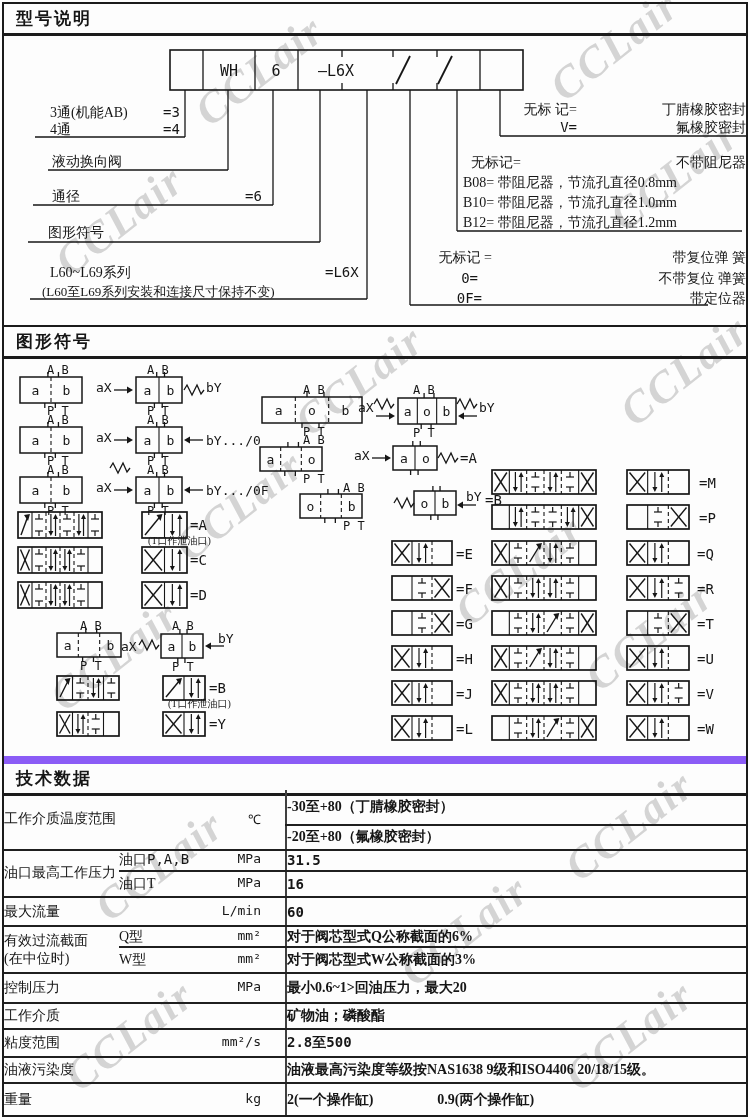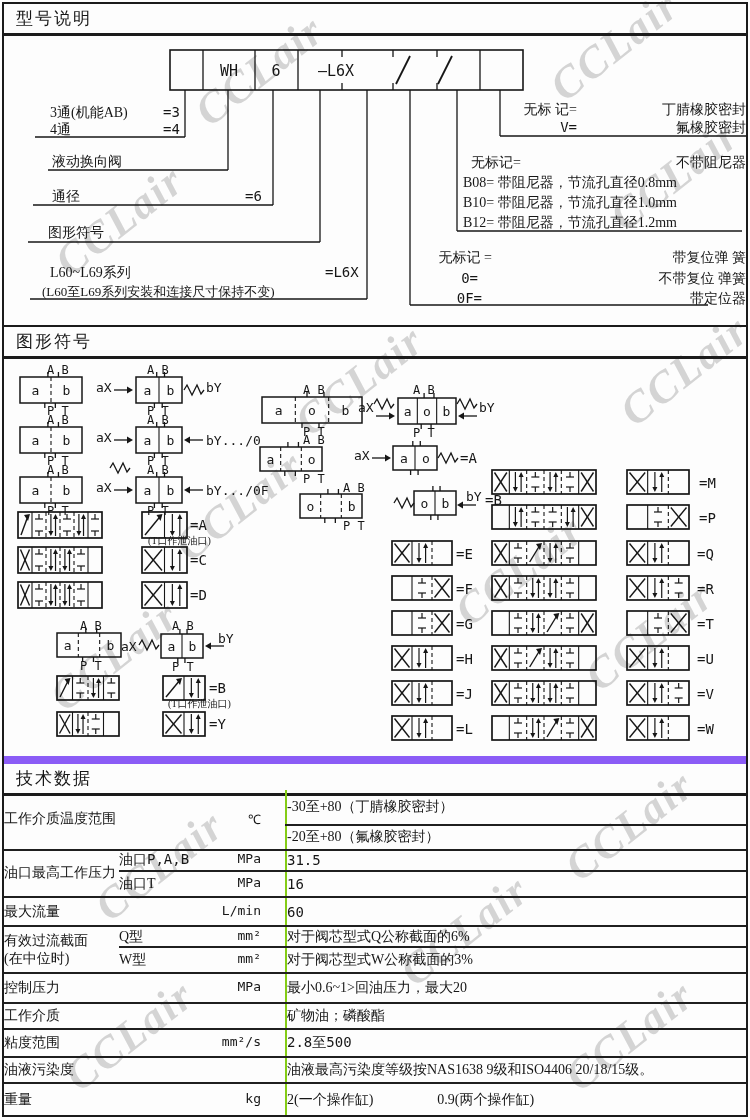--- a/index.html
+++ b/index.html
@@ -1,32 +1,32 @@
 <!DOCTYPE html>
 <html><head>
 <meta charset="utf-8">
 <style>
   html,body{margin:0;padding:0;background:#f2f2f2;}
   #stage{position:relative;width:750px;height:1120px;background:#fdfdfd;overflow:hidden;
          font-family:"Liberation Serif","DejaVu Serif",serif;color:#161616;}
   .border-line{position:absolute;background:#1b1b1b;z-index:2;}
   .strip{position:absolute;left:4px;width:742px;border-bottom:3px solid #1b1b1b;z-index:2;
          background:transparent;}
-  .strip .title{font-size:17px;letter-spacing:2px;padding-left:12px;font-weight:400;}
+  .strip .title{font-size:17px;letter-spacing:2px;padding-left:12px;font-weight:700;}
   #diagram{position:absolute;left:0;top:0;z-index:3;pointer-events:none;}
   .wm{position:absolute;z-index:1;font-style:italic;font-weight:bold;font-size:44px;
       color:#8e8e8e;opacity:.36;transform:rotate(-38deg);letter-spacing:2px;
       font-family:"Liberation Serif",serif;pointer-events:none;}
   
   #tech-table-wrap{position:absolute;left:4px;top:790px;width:742px;height:325px;z-index:2;}
   table.tech{border-collapse:collapse;width:100%;height:100%;table-layout:fixed;font-size:14px;}
   table.tech td{border-bottom:2px solid #1f1f1f;padding:0;vertical-align:middle;overflow:hidden;}
   table.tech tr:last-child td{border-bottom:none;}
   td.lab{padding-left:10px;white-space:nowrap;}
-  td.val{border-left:2px solid #84cc16;padding-left:12px;white-space:nowrap;}
+  td.val{border-left:2px solid #404040;padding-left:12px;white-space:nowrap;font-weight:bold;}
   .lr{display:flex;justify-content:space-between;padding-right:24px;white-space:nowrap;}
   .unit{font-family:"DejaVu Sans Mono",monospace;font-size:13px;}
   .latin{font-family:"DejaVu Sans Mono",monospace;}
   .wgap{display:inline-block;width:64px;}
 </style>
 </head>
 <body>
 
 <div id="stage">
 

